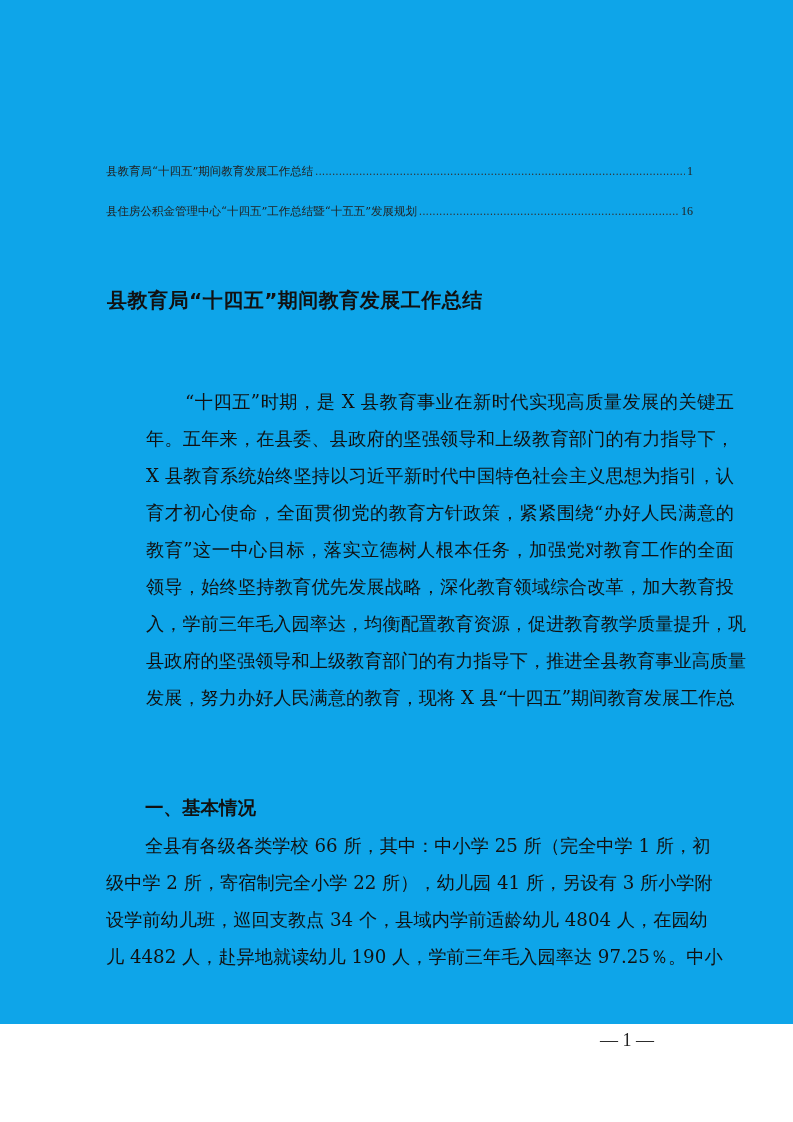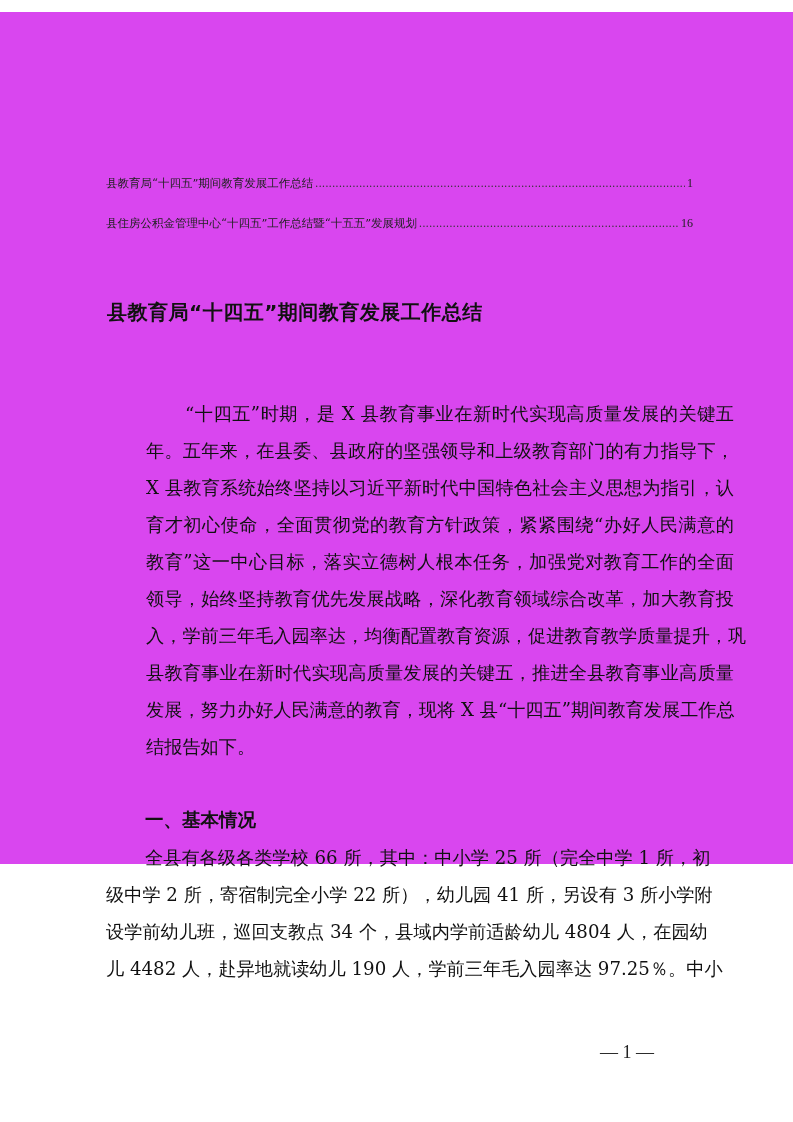--- a/index.html
+++ b/index.html
@@ -1,17 +1,17 @@
 <!DOCTYPE html>
 <html><head>
 <meta charset="utf-8">
 <style>
   html, body { margin: 0; padding: 0; background: #ffffff; }
   body { width: 793px; height: 1122px; position: relative; overflow: hidden; color: #111; }
-  .page { position: absolute; left: 0; top: 12px; width: 793px; height: 852px; background: #d946ef; }
+  .page { position: absolute; left: 0; top: 0; width: 793px; height: 1024px; background: #0ea5e9; }
   .toc { position: absolute; left: 106px; width: 587px; font-family: "DejaVu Serif", "Liberation Serif", serif; font-size: 11.5px; color: #222; }
   .toc-row { position: absolute; left: 0; width: 587px; display: flex; align-items: baseline; white-space: nowrap; }
   .toc-title { flex: 0 0 auto; }
   .toc-leader { flex: 1 1 auto; overflow: hidden; margin: 0 2px; color: #333; letter-spacing: 0.5px; font-family: "Liberation Serif", serif; }
   .toc-leader::before { content: "................................................................................................................................................................................................................................................"; }
   .toc-page { flex: 0 0 auto; font-family: "Liberation Serif", serif; font-size: 12px; }
   .doc-title { position: absolute; left: 107px; top: 287px; font-family: "DejaVu Sans", "Liberation Sans", sans-serif; font-weight: bold; font-size: 20px; letter-spacing: 0.5px; color: #111; white-space: nowrap; }
   .body-text { position: absolute; left: 106px; width: 588px; font-family: "DejaVu Serif", "Liberation Serif", serif; font-size: 18.2px; line-height: 37px; color: #111; text-align: justify; text-align-last: left; }
   .line { display: block; white-space: nowrap; text-align: justify; text-align-last: justify; text-indent: 0; }
   .line.first { padding-left: 39px; }
@@ -40,23 +40,22 @@
   <h1 class="doc-title" style="margin:0;">县教育局“十四五”期间教育发展工作总结</h1>
 
   <div class="body-text" style="top:383px;margin-left:40px;">
     <span class="line first">“十四五”时期，是 X 县教育事业在新时代实现高质量发展的关键五</span>
     <span class="line">年。五年来，在县委、县政府的坚强领导和上级教育部门的有力指导下，</span>
     <span class="line">X 县教育系统始终坚持以习近平新时代中国特色社会主义思想为指引，认</span>
     <span class="line">育才初心使命，全面贯彻党的教育方针政策，紧紧围绕“办好人民满意的</span>
     <span class="line">教育”这一中心目标，落实立德树人根本任务，加强党对教育工作的全面</span>
     <span class="line">领导，始终坚持教育优先发展战略，深化教育领域综合改革，加大教育投</span>
     <span class="line">入，学前三年毛入园率达，均衡配置教育资源，促进教育教学质量提升，巩</span>
-    <span class="line">县教育事业在新时代实现高质量发展的关键五，推进全县教育事业高质量</span>
+    <span class="line">县政府的坚强领导和上级教育部门的有力指导下，推进全县教育事业高质量</span>
     <span class="line">发展，努力办好人民满意的教育，现将 X 县“十四五”期间教育发展工作总</span>
-    <span class="line last">结报告如下。</span>
   </div>
 
   <h2 class="section-heading" style="margin:0;">一、基本情况</h2>
 
   <div class="body-text" style="top:827px;">
     <span class="line first">全县有各级各类学校 66 所，其中：中小学 25 所（完全中学 1 所，初</span>
     <span class="line">级中学 2 所，寄宿制完全小学 22 所），幼儿园 41 所，另设有 3 所小学附</span>
     <span class="line">设学前幼儿班，巡回支教点 34 个，县域内学前适龄幼儿 4804 人，在园幼</span>
     <span class="line">儿 4482 人，赴异地就读幼儿 190 人，学前三年毛入园率达 97.25％。中小</span>
   </div>

